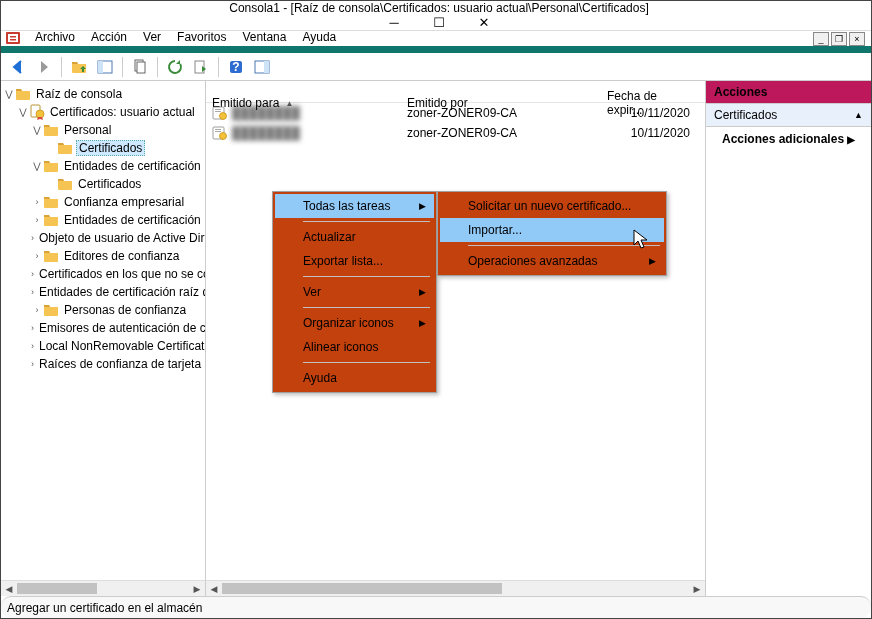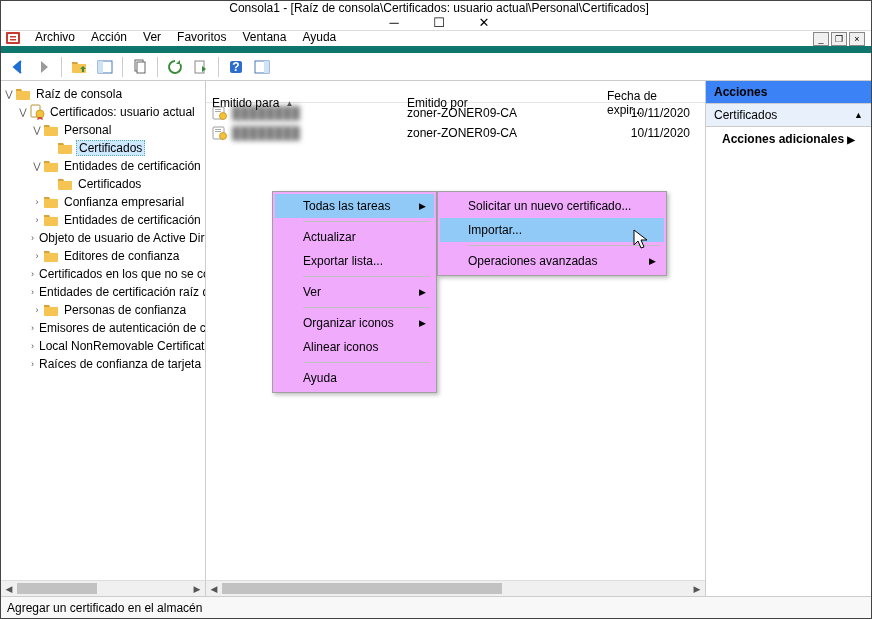--- a/index.html
+++ b/index.html
@@ -51,29 +51,29 @@
 .list-row { display: flex; height: 20px; align-items: center; }
 .list-row .cell { padding: 0 6px; display: flex; align-items: center; }
 .cert-icon { width: 16px; height: 16px; margin-right: 4px; }
 .blur { color: transparent; text-shadow: 0 0 5px rgba(0,0,0,0.5); user-select: none; }
 .list .hscroll { height: 16px; background: #f0f0f0; border-top: 1px solid #ddd; display: flex; }
 .list .hscroll .arr { width: 16px; display:flex; align-items:center; justify-content:center; font-size:9px; color:#555; }
 .list .hscroll .thumb { flex: 0.6; background: #c2c2c2; margin: 2px 0; }
 .list .hscroll .track { flex: 0.4; }
 
 
-.actions-hdr { background: #3b82f6; border-bottom: 1px solid #ccc; padding: 4px 8px; font-weight: bold; }
+.actions-hdr { background: #be185d; border-bottom: 1px solid #ccc; padding: 4px 8px; font-weight: bold; }
 .actions-section { background: #e8f0fb; border-bottom: 1px solid #ccc; padding: 4px 8px; display: flex; justify-content: space-between; align-items: center; }
 .actions-item { padding: 5px 16px; display: flex; justify-content: space-between; align-items: center; font-weight: bold; }
 
 
-.statusbar { height: 22px; border-top: 1px solid #ccc; display: flex; align-items: center; padding: 0 6px; background: #f8f8f8; }
-
-
-.ctx { position: absolute; background: #f0abfc; border: 1px solid #a0a0a0; box-shadow: 2px 2px 4px rgba(0,0,0,0.25); padding: 2px; }
+.statusbar { height: 22px; border-top: 1px solid #ccc; display: flex; align-items: center; padding: 0 6px; background: #f8f8f8; border-radius: 10px; }
+
+
+.ctx { position: absolute; background: #c2410c; border: 1px solid #a0a0a0; box-shadow: 2px 2px 4px rgba(0,0,0,0.25); padding: 2px; }
 .ctx .row { height: 24px; display: flex; align-items: center; padding: 0 24px 0 28px; position: relative; white-space: nowrap; }
 .ctx .row.hl { background: #91c9f7; }
 .ctx .row .subarrow { position: absolute; right: 8px; font-size: 9px; }
 .ctx .sep { height: 1px; background: #c0c0c0; margin: 3px 4px 3px 28px; }
 
 .ctx1 { left: 271px; top: 190px; width: 165px; }
 .ctx2 { left: 436px; top: 190px; width: 230px; }
 
 
 .cursor { position: absolute; left: 632px; top: 228px; pointer-events: none; z-index: 100; }

